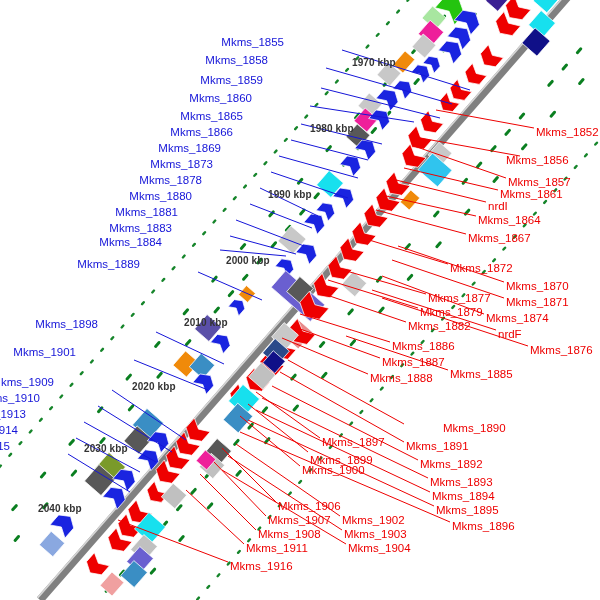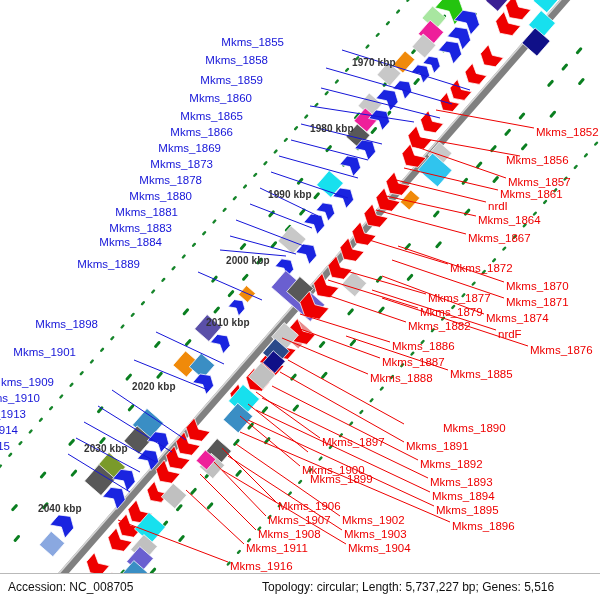--- a/index.html
+++ b/index.html
@@ -620,21 +620,21 @@
         <polyline points="228,562 118,520" fill="none" stroke="#ee0000" stroke-width="1"></polyline>
       </g>
   </svg>
 
 
   <div id="tick-label-host">
       <div class="lbl lbl-tick" style="left: 352px; top: 57px;">1970 kbp</div>
       <div class="lbl lbl-tick" style="left: 310px; top: 123px;">1980 kbp</div>
       <div class="lbl lbl-tick" style="left: 268px; top: 189px;">1990 kbp</div>
       <div class="lbl lbl-tick" style="left: 226px; top: 255px;">2000 kbp</div>
-      <div class="lbl lbl-tick" style="left: 184px; top: 317px; margin-left: 22px;">2010 kbp</div>
+      <div class="lbl lbl-tick" style="left: 184px; top: 317px;">2010 kbp</div>
       <div class="lbl lbl-tick" style="left: 132px; top: 381px;">2020 kbp</div>
       <div class="lbl lbl-tick" style="left: 84px; top: 443px;">2030 kbp</div>
       <div class="lbl lbl-tick" style="left: 38px; top: 503px;">2040 kbp</div>
     </div>
   <div id="fwd-label-host">
       <div class="lbl lbl-blue" style="left: auto; top: 36px; right: 316px;">Mkms_1855</div>
       <div class="lbl lbl-blue" style="left: auto; top: 54px; right: 332px;">Mkms_1858</div>
       <div class="lbl lbl-blue" style="left: auto; top: 74px; right: 337px;">Mkms_1859</div>
       <div class="lbl lbl-blue" style="left: auto; top: 92px; right: 348px;">Mkms_1860</div>
       <div class="lbl lbl-blue" style="left: auto; top: 110px; right: 357px;">Mkms_1865</div>
@@ -673,34 +673,30 @@
       <div class="lbl lbl-red" style="left: 498px; top: 328px;">nrdF</div>
       <div class="lbl lbl-red" style="left: 530px; top: 344px;">Mkms_1876</div>
       <div class="lbl lbl-red" style="left: 392px; top: 340px;">Mkms_1886</div>
       <div class="lbl lbl-red" style="left: 382px; top: 356px;">Mkms_1887</div>
       <div class="lbl lbl-red" style="left: 450px; top: 368px;">Mkms_1885</div>
       <div class="lbl lbl-red" style="left: 370px; top: 372px;">Mkms_1888</div>
       <div class="lbl lbl-red" style="left: 406px; top: 422px; margin-left: 37px;">Mkms_1890</div>
       <div class="lbl lbl-red" style="left: 406px; top: 440px;">Mkms_1891</div>
       <div class="lbl lbl-red" style="left: 322px; top: 436px;">Mkms_1897</div>
       <div class="lbl lbl-red" style="left: 420px; top: 458px;">Mkms_1892</div>
-      <div class="lbl lbl-red" style="left: 310px; top: 473px;">Mkms_1899</div>
+      <div class="lbl lbl-red" style="left: 310px; top: 454px;">Mkms_1899</div>
       <div class="lbl lbl-red" style="left: 430px; top: 476px;">Mkms_1893</div>
       <div class="lbl lbl-red" style="left: 302px; top: 464px;">Mkms_1900</div>
       <div class="lbl lbl-red" style="left: 432px; top: 490px;">Mkms_1894</div>
       <div class="lbl lbl-red" style="left: 436px; top: 504px;">Mkms_1895</div>
       <div class="lbl lbl-red" style="left: 278px; top: 500px; text-align: center;">Mkms_1906</div>
       <div class="lbl lbl-red" style="left: 342px; top: 514px;">Mkms_1902</div>
       <div class="lbl lbl-red" style="left: 452px; top: 520px;">Mkms_1896</div>
       <div class="lbl lbl-red" style="left: 268px; top: 514px;">Mkms_1907</div>
       <div class="lbl lbl-red" style="left: 344px; top: 528px;">Mkms_1903</div>
       <div class="lbl lbl-red" style="left: 258px; top: 528px;">Mkms_1908</div>
       <div class="lbl lbl-red" style="left: 246px; top: 542px;">Mkms_1911</div>
       <div class="lbl lbl-red" style="left: 348px; top: 542px;">Mkms_1904</div>
       <div class="lbl lbl-red" style="left: 230px; top: 560px;">Mkms_1916</div>
     </div>
 
-  <div class="statusbar">
-    <div class="status-left">Accession: NC_008705</div>
-    <div class="status-right">Topology: circular; Length: 5,737,227 bp; Genes: 5,516</div>
-  </div>
 
 </div>
 
 </body></html>

